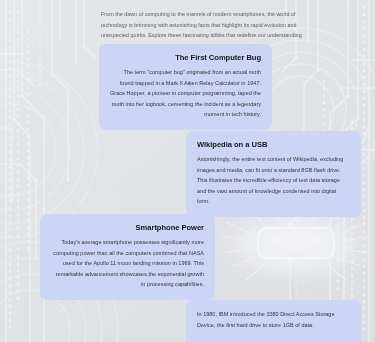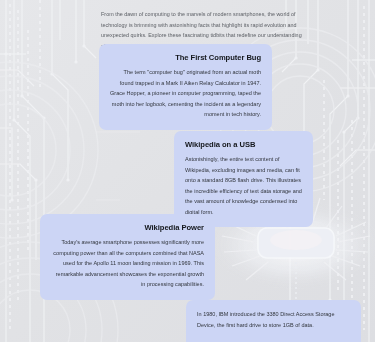--- a/index.html
+++ b/index.html
@@ -66,21 +66,21 @@
     line-height: 1.92;
     color: #32363d;
     letter-spacing: 0.01px;
   }
 
   .align-right { text-align: right; }
   .align-left  { text-align: left;  }
 
   
   #card-1 { left: 99px;  top: 44px;  width: 173px; }
-  #card-2 { left: 174px; top: 131px; width: 139px; }
+  #card-2 { left: 186px; top: 131px; width: 175px; }
   #card-3 { left: 40px;  top: 214px; width: 175px; }
   #card-4 { left: 186px; top: 300px; width: 175px; height: 58px; overflow: hidden; }
 </style>
 </head>
 <body>
 
 <svg id="bg-layer" viewBox="0 0 375 342" xmlns="http://www.w3.org/2000/svg">
   <defs>
     <linearGradient id="bgGrad" x1="0" y1="0" x2="1" y2="1">
       <stop offset="0%" stop-color="#e6e7ea"></stop>
@@ -222,21 +222,21 @@
     <div class="card-title align-right">The First Computer Bug</div>
     <div class="card-body align-right">The term "computer bug" originated from an actual moth found trapped in a Mark II Aiken Relay Calculator in 1947. Grace Hopper, a pioneer in computer programming, taped the moth into her logbook, cementing the incident as a legendary moment in tech history.</div>
   </div>
 
   <div class="card" id="card-2">
     <div class="card-title align-left">Wikipedia on a USB</div>
     <div class="card-body align-left">Astonishingly, the entire text content of Wikipedia, excluding images and media, can fit onto a standard 8GB flash drive. This illustrates the incredible efficiency of text data storage and the vast amount of knowledge condensed into digital form.</div>
   </div>
 
   <div class="card" id="card-3">
-    <div class="card-title align-right">Wikipedia Power</div>
+    <div class="card-title align-right">Smartphone Power</div>
     <div class="card-body align-right">Today's average smartphone possesses significantly more computing power than all the computers combined that NASA used for the Apollo 11 moon landing mission in 1969. This remarkable advancement showcases the exponential growth in processing capabilities.</div>
   </div>
 
   <div class="card" id="card-4">
     <div class="card-body align-left">In 1980, IBM introduced the 3380 Direct Access Storage Device, the first hard drive to store 1GB of data.</div>
   </div>
 
 </div>
 
 </body></html>

